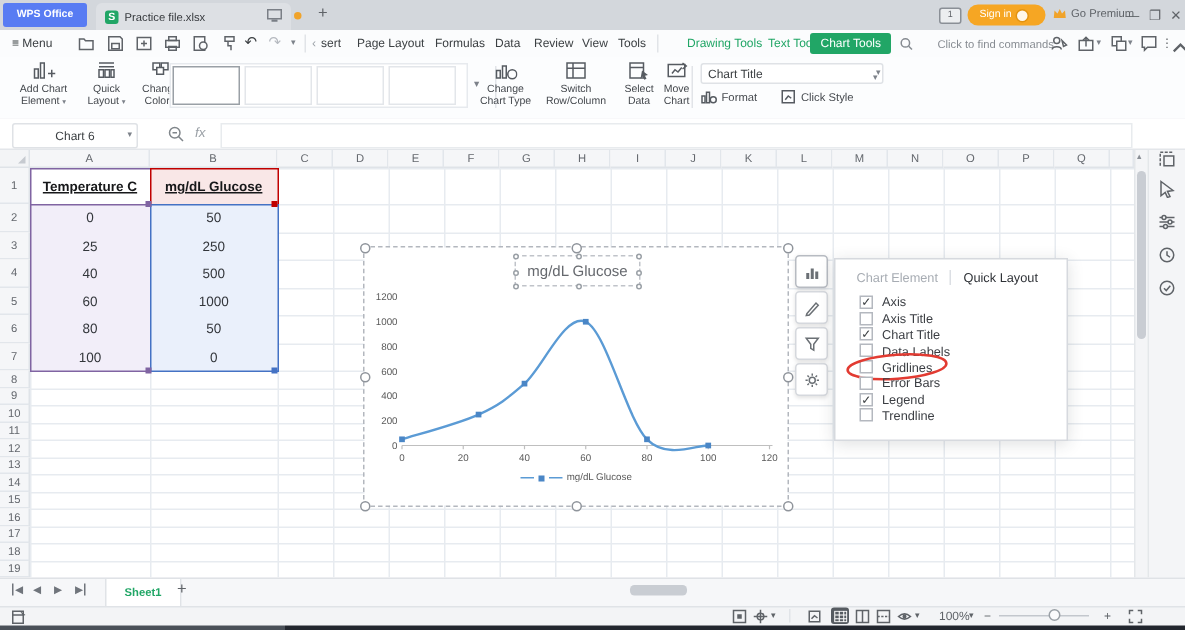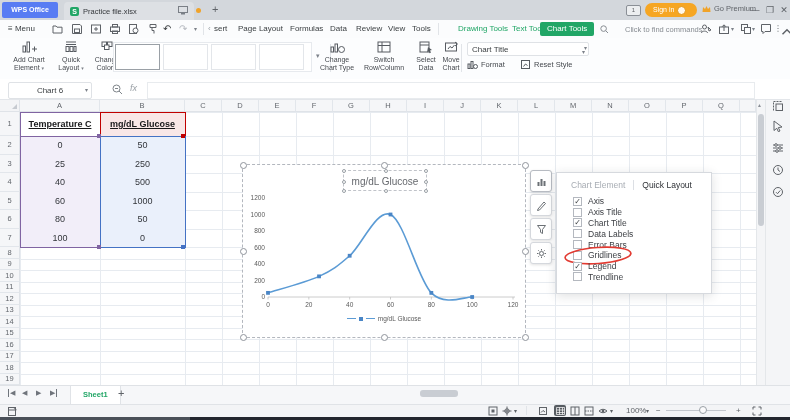--- a/index.html
+++ b/index.html
@@ -290,21 +290,21 @@
         <rect x="4" y="2.5" width="2" height="7" fill="none" stroke="#565b61"></rect>
         <circle cx="8.5" cy="7.5" r="2" fill="none" stroke="#565b61"></circle>
       </svg>
     <span>Format</span>
   </div>
   <div class="abs rb-small" style="left:520px">
     <svg width="11" height="11" viewBox="0 0 11 11">
         <rect x="1.5" y="1.5" width="8" height="8" fill="none" stroke="#565b61"></rect>
         <path d="M3.5,7.5 l2,-2.5 2,1.5" fill="none" stroke="#565b61"></path>
       </svg>
-    <span>Reset Style</span>
+    <span>Click Style</span>
   </div>
   <div class="abs" style="left:584px;top:44px;font-size:6px;color:#7d828a">▾</div>
 
   <div class="abs fbar"></div>
   <div class="abs namebox">
     <span>Chart 6</span>
     <span class="caret">▾</span>
   </div>
   <svg class="abs" style="left:112px;top:84px" width="11" height="11" viewBox="0 0 11 11">
       <circle cx="4.5" cy="4.5" r="3.5" fill="none" stroke="#80868b"></circle>
@@ -399,28 +399,28 @@
           <div class="pitem">
             <span class="pcheck">✓</span>
             <span>Chart Title</span>
           </div>
           <div class="pitem">
             <span class="pcheck"></span>
             <span>Data Labels</span>
           </div>
           <div class="pitem">
             <span class="pcheck"></span>
-            <span>Error Bars</span>
-          </div>
-          <div class="pitem">
-            <span class="pcheck"></span>
             <span>Gridlines</span>
             <svg width="76" height="24" style="position:absolute;left:6px;top:-6px;overflow:visible;pointer-events:none">
               <ellipse cx="35" cy="11.5" rx="33" ry="8" fill="none" stroke="#e23b32" stroke-width="1.7" transform="rotate(-4 35 11.5)"></ellipse>
             </svg>
+          </div>
+          <div class="pitem">
+            <span class="pcheck"></span>
+            <span>Error Bars</span>
           </div>
           <div class="pitem">
             <span class="pcheck">✓</span>
             <span>Legend</span>
           </div>
           <div class="pitem">
             <span class="pcheck"></span>
             <span>Trendline</span>
           </div>
         </div>

